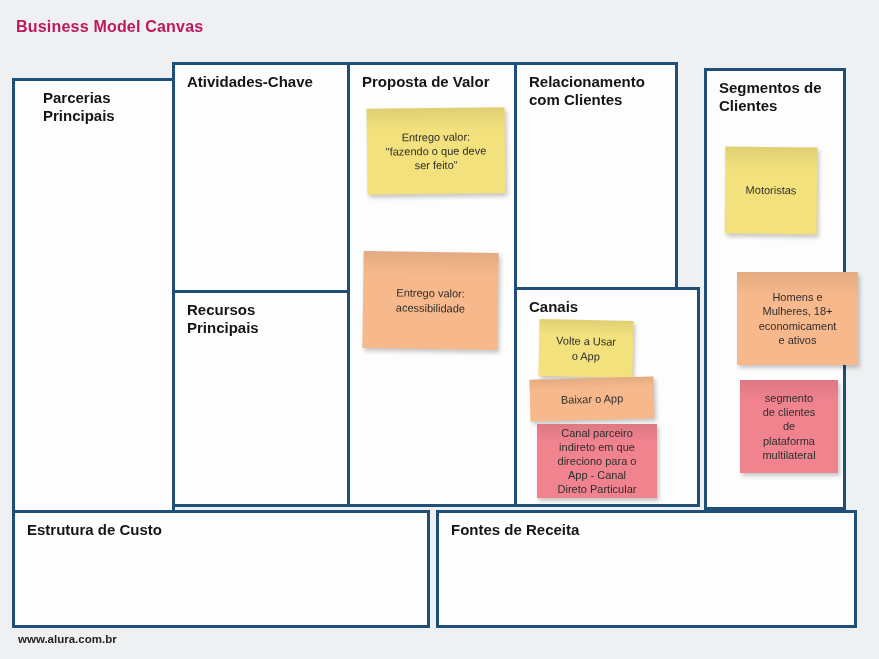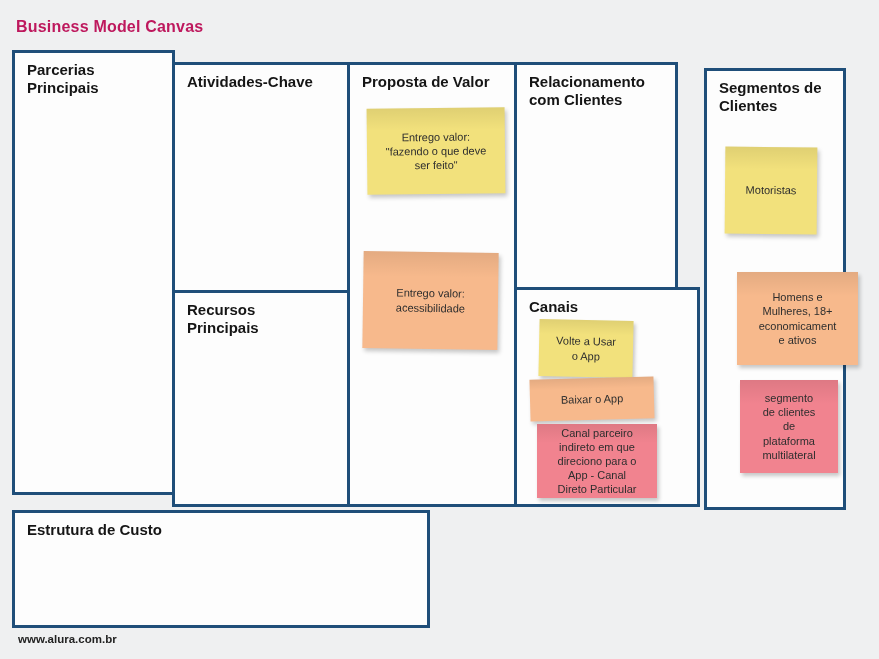--- a/index.html
+++ b/index.html
@@ -47,21 +47,21 @@
     font-size: 11.5px; font-weight: bold; color: #222;
   }
 </style>
 </head>
 <body>
 
 <div class="page">
 
   <div class="title">Business Model Canvas</div>
 
-  <div class="box" style="left:12px; top:50px; width:163px; height:445px;">
+  <div class="box" style="left:12px; top:78px; width:163px; height:445px;padding-left:16px;">
     <div class="box-label">Parcerias
 Principais</div>
   </div>
 
   <div class="box" style="left:172px; top:62px; width:178px; height:231px;">
     <div class="box-label">Atividades-Chave</div>
   </div>
 
   <div class="box" style="left:172px; top:290px; width:178px; height:217px;">
     <div class="box-label">Recursos
@@ -83,20 +83,23 @@
 
   <div class="box" style="left:704px; top:68px; width:142px; height:442px;">
     <div class="box-label">Segmentos de
 Clientes</div>
   </div>
 
   <div class="box" style="left:12px; top:510px; width:418px; height:118px;">
     <div class="box-label">Estrutura de Custo</div>
   </div>
 
+  <div class="box" style="left:436px; top:510px; width:421px; height:118px;">
+    <div class="box-label">Fontes de Receita</div>
+  </div>
 
   <div class="note" style="left: 367px; top: 108px; width: 138px; height: 86px; transform: rotate(-0.6deg); background-color: rgb(242, 225, 124);">
     <span class="note-text">Entrego valor:
 "fazendo o que deve
 ser feito"</span>
   </div>
   <div class="note" style="left: 363px; top: 252px; width: 135px; height: 97px; transform: rotate(0.8deg); background-color: rgb(247, 185, 140);">
     <span class="note-text">Entrego valor:
 acessibilidade</span>
   </div>

